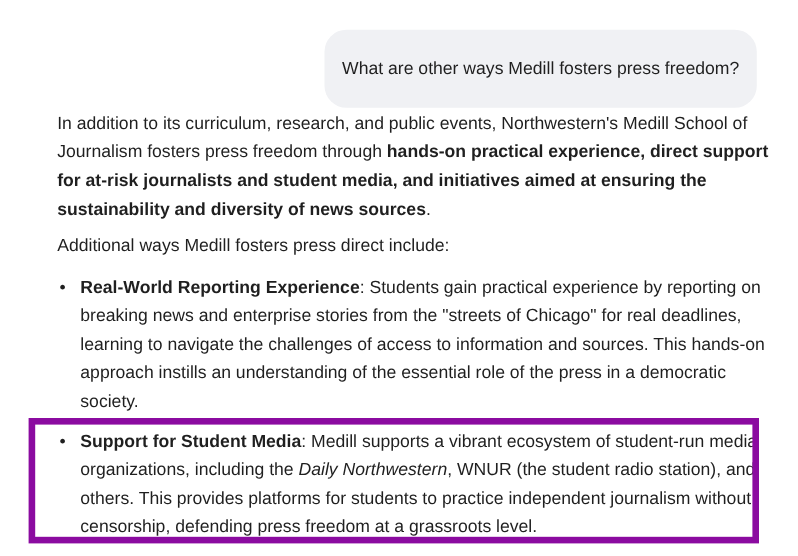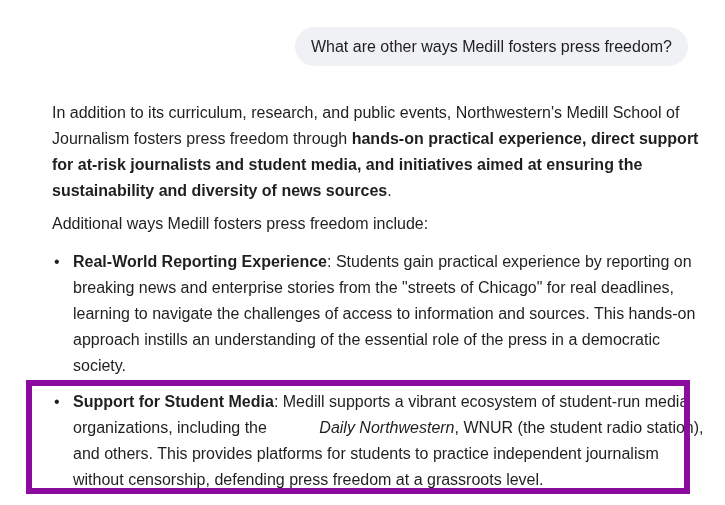--- a/index.html
+++ b/index.html
@@ -16,21 +16,21 @@
     color: #1f1f1f;
     overflow: hidden;
   }
   .user-bubble {
     position: absolute;
     top: 27px;
     right: 37px;
     max-width: 560px;
     background: #f0f1f4;
     border-radius: 20px;
-    padding: 0 16px;
+    padding: 16px 16px;
     height: 39px;
     display: flex;
     align-items: center;
     font-size: 16px;
     line-height: 20px;
     color: #1f1f1f;
     white-space: nowrap;
   }
   .response {
     position: absolute;
@@ -40,21 +40,21 @@
     font-size: 16px;
     line-height: 26px;
   }
   .response p {
     margin: 0 0 7px 0;
   }
   .response p.lead-in {
     margin-bottom: 0;
   }
   .response b { font-weight: 700; }
-  .response i { font-style: italic; margin-left: 48px; }
+  .response i { font-style: italic; }
   ul.points {
     list-style: none;
     margin: 12px 0 0 0;
     padding: 0;
   }
   ul.points li {
     position: relative;
     padding-left: 21px;
     margin: 0;
   }
@@ -84,21 +84,21 @@
 <div class="screen">
 
   <div class="user-bubble">
     <span>What are other ways Medill fosters press freedom?</span>
   </div>
 
   <div class="response">
 
     <p><span>In addition to its curriculum, research, and public events, Northwestern's Medill School of Journalism fosters press freedom through </span><b>hands-on practical experience, direct support for at-risk journalists and student media, and initiatives aimed at ensuring the sustainability and diversity of news sources</b><span>.</span></p>
 
-    <p class="lead-in">Additional ways Medill fosters press freedom include:</p>
+    <p class="lead-in">Additional ways Medill fosters press direct include:</p>
 
     <ul class="points">
 
       <li><span class="bullet-dot">•</span><b>Real-World Reporting Experience</b><span>: </span><span>Students gain practical experience by reporting on breaking news and enterprise stories from the "streets of Chicago" for real deadlines, learning to navigate the challenges of access to information and sources. This hands-on approach instills an understanding of the essential role of the press in a democratic society.</span><i></i><span></span></li>
 
       <li><span class="bullet-dot">•</span><b>Support for Student Media</b><span>: </span><span>Medill supports a vibrant ecosystem of student-run media organizations, including the </span><i>Daily Northwestern</i><span>, WNUR (the student radio station), and others. This provides platforms for students to practice independent journalism without censorship, defending press freedom at a grassroots level.</span><span class="highlight-box" style="border-color: rgb(139, 11, 160);"></span></li>
 
     </ul>
 
   </div>

